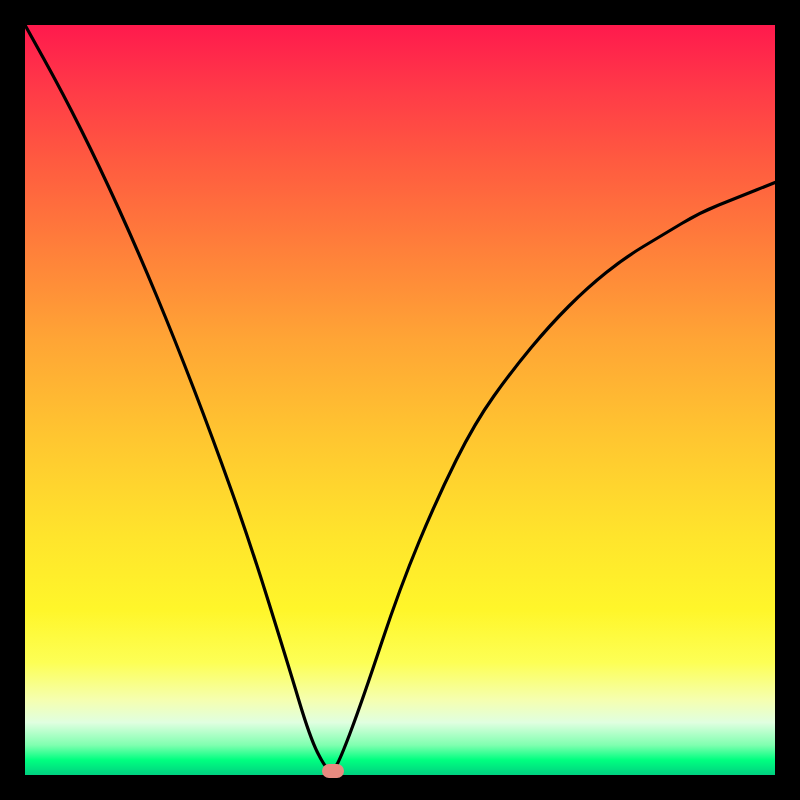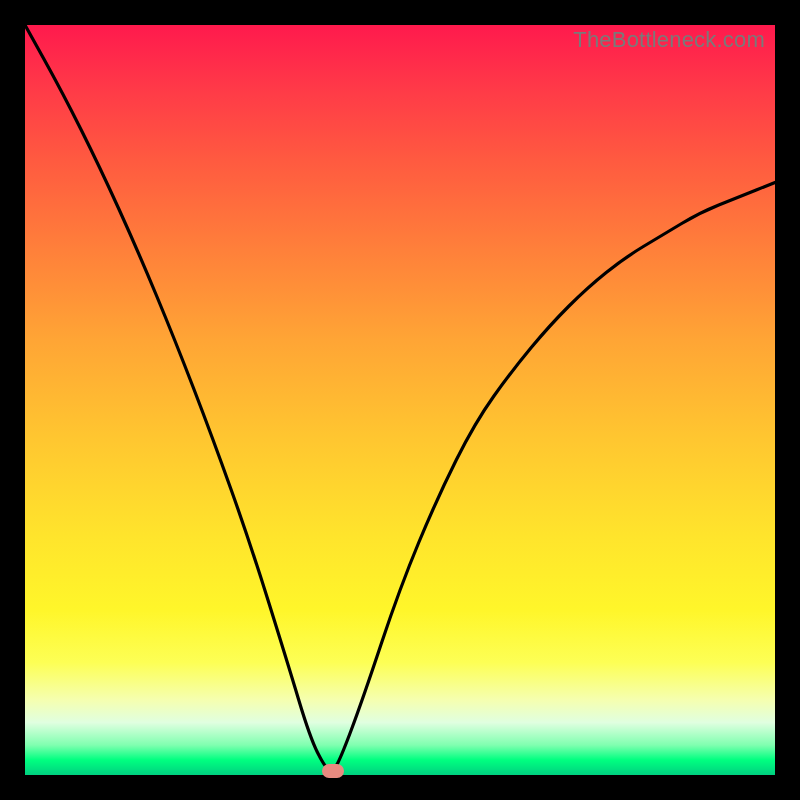--- a/index.html
+++ b/index.html
@@ -58,20 +58,19 @@
     background: #e88a80;
     border-radius: 8px;
     transform: translate(-50%, -50%);
   }
 </style>
 </head>
 <body>
 
 <div class="frame">
 
-  <div class="watermark">TheBottleneck.com</div>
 
   <svg class="curve" viewBox="0 0 750 750" preserveAspectRatio="none">
     <path d="M 0 0 Q 0 0 18.75 33.749999999999986 Q 37.5 67.49999999999997 56.25 104.99999999999997 Q 75 142.49999999999997 93.75 183.75 Q 112.5 225.00000000000003 131.25 270.00000000000006 Q 150 315.00000000000006 168.75 363.75000000000006 Q 187.5 412.50000000000006 206.25 465 Q 225 517.5 243.75 577.5 Q 262.5 637.5 273.75 675 Q 285 712.5 292.5 727.5 Q 300 742.5 303.75 744.375 Q 307.5 746.25 311.25 740.625 Q 315 735 326.25 705 Q 337.5 675 356.25 618.75 Q 375 562.5 393.75 517.5 Q 412.50000000000006 472.5 431.25 435 Q 450 397.5 468.75 371.25 Q 487.5 345 506.25 322.5 Q 525 300 543.75 281.25 Q 562.5 262.5 581.25 247.5 Q 600 232.50000000000003 618.75 221.25000000000003 Q 637.5 210.00000000000003 656.25 198.75 Q 675 187.5 693.75 180 Q 712.5 172.5 731.25 165 T 750 157.49999999999997" fill="none" stroke="#000000" stroke-width="3.2" stroke-linecap="round" stroke-linejoin="round"></path>
   </svg>
 
   <div class="minpoint" style="left: 307.5px; top: 746.25px; background: rgb(232, 138, 128);"></div>
 </div>
 
 </body></html>

